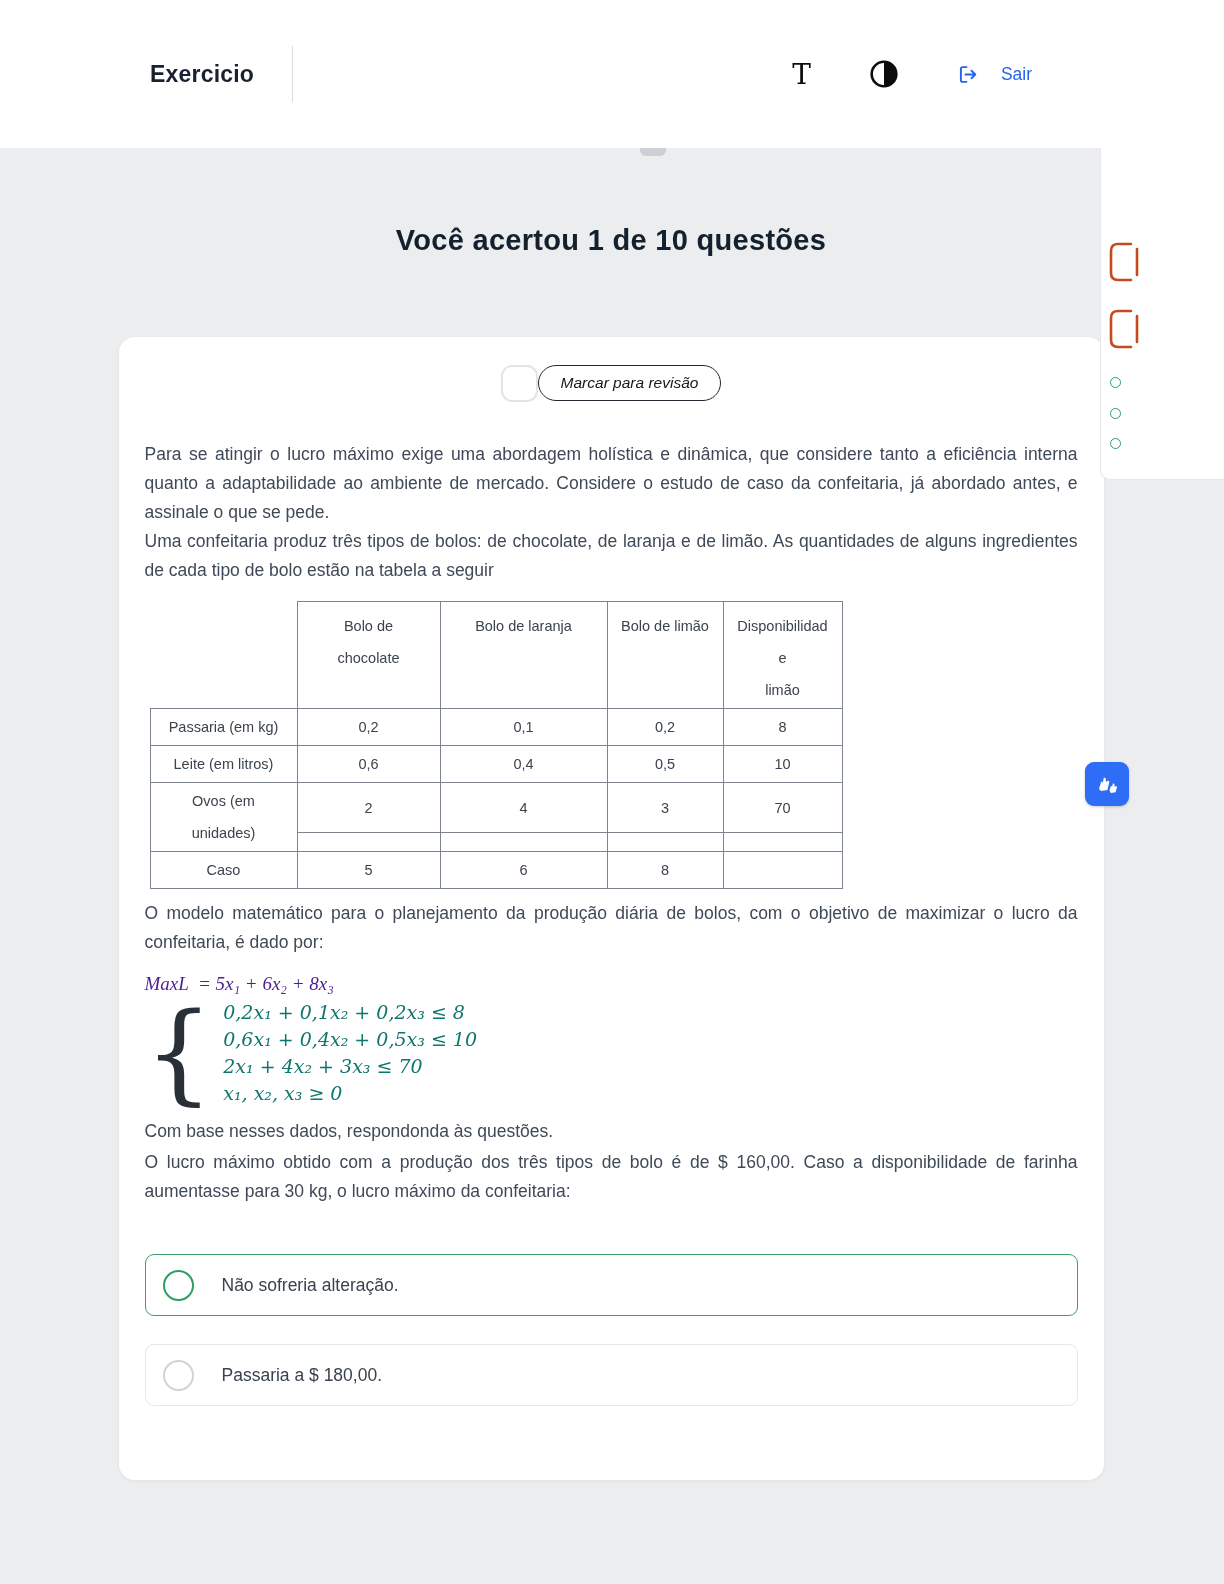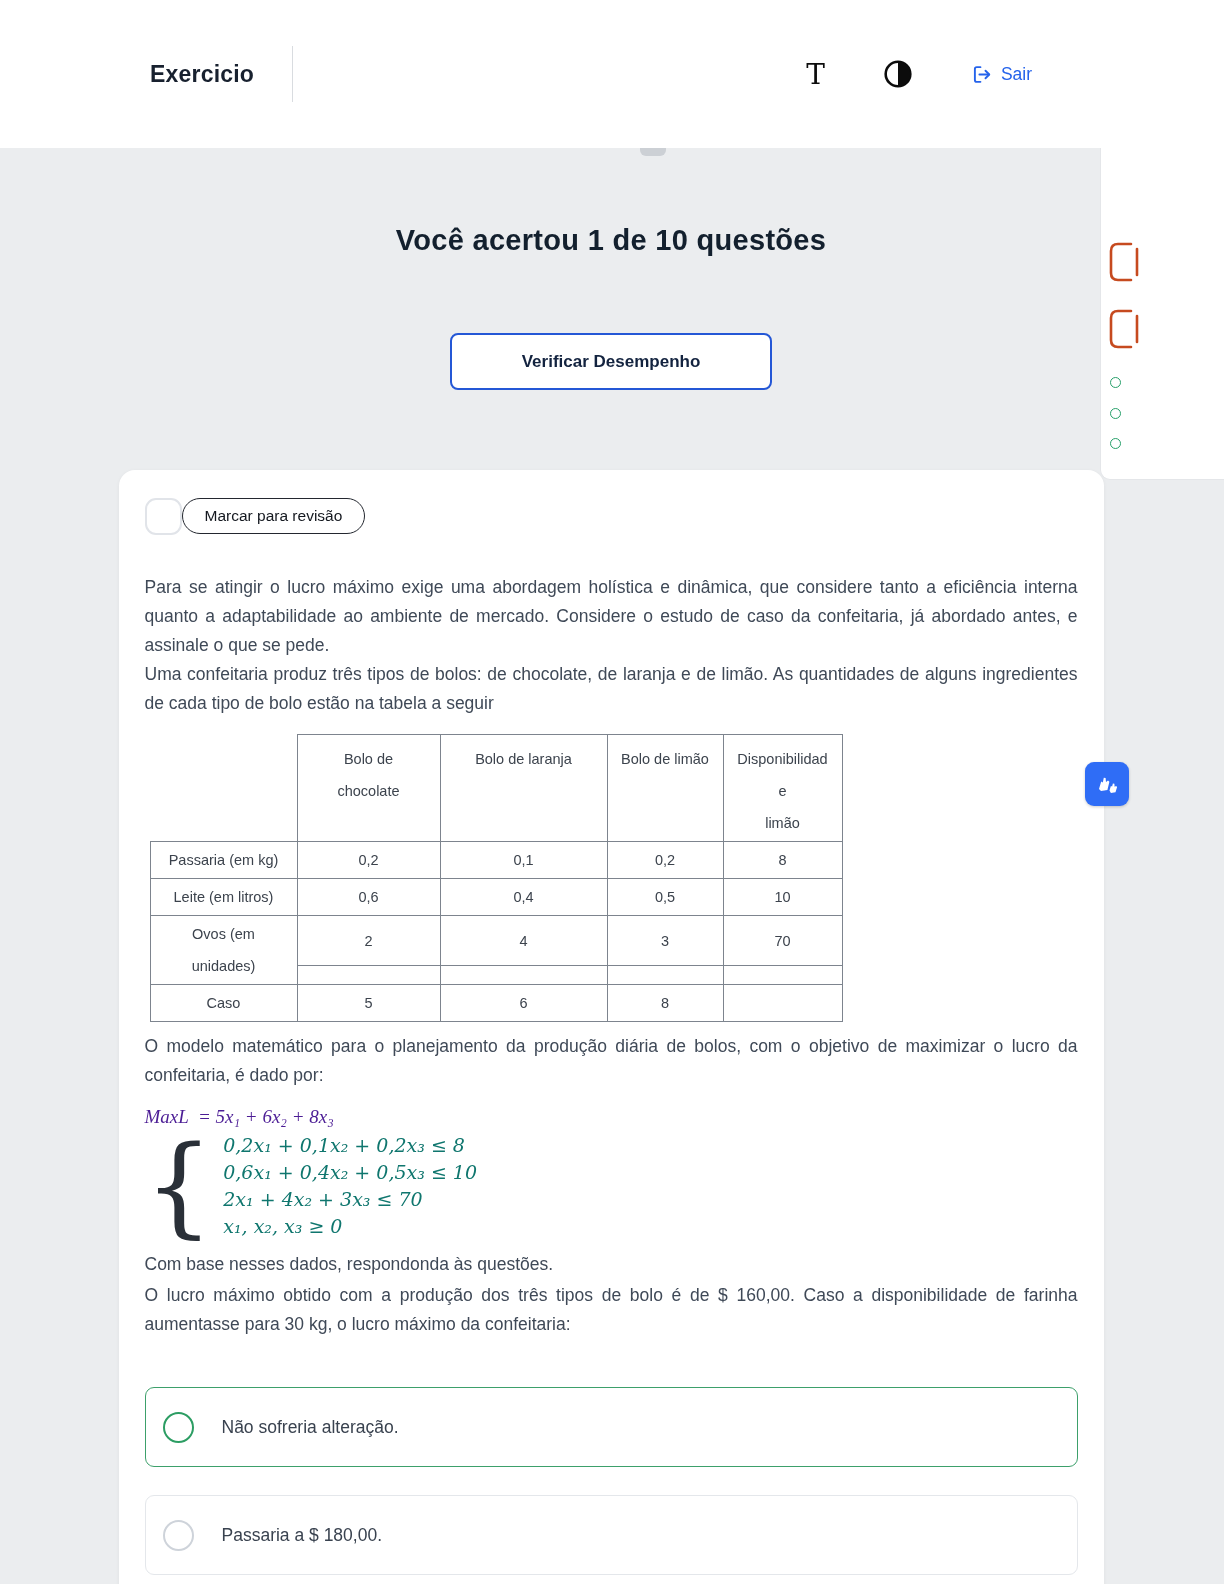--- a/index.html
+++ b/index.html
@@ -7,53 +7,53 @@
   body { background:#ebedef; font-family:"Liberation Sans", sans-serif; position:relative; }
 
   
   .header { background:#fff; height:148px; display:flex; align-items:center; justify-content:space-between; }
   .header-left { display:flex; align-items:center; gap:38px; padding-left:150px; }
   .header-title { font-size:23px; font-weight:700; color:#18212f; letter-spacing:.2px; }
   .header-divider { width:1px; height:56px; background:#d9dce0; }
   .header-right { display:flex; align-items:center; gap:58px; padding-right:192px; }
   .font-toggle { font-family:"DejaVu Serif", serif; font-size:28px; color:#0c0c0c; cursor:pointer; }
   .contrast-btn { cursor:pointer; line-height:0; }
-  .sair { display:flex; align-items:flex-end; gap:9px; color:#2563eb; font-size:17.5px; cursor:pointer; }
+  .sair { display:flex; align-items:flex-end; gap:23px; color:#2563eb; font-size:17.5px; cursor:pointer; }
 
   
   .main { position:relative; height:1436px;margin-left:44px; }
   .scroll-notch { position:absolute; top:0; left:596px; width:26px; height:8px; background:#ccd0d5; border-radius:0 0 6px 6px; }
 
   .content { width:1134px; }
   .result-heading { padding-top:76px; text-align:center; font-size:29px; font-weight:700; color:#13202e; letter-spacing:.3px; }
   .verify-btn { display:block; margin:76px auto 0; width:322px; height:57px; background:#fff; border:2px solid #2457d6; border-radius:8px; font-family:"Liberation Sans", sans-serif; font-size:17px; font-weight:600; color:#13233f; cursor:pointer; }
 
   
   .card { margin:80px auto 0; width:985px; background:#fff; border-radius:16px; padding:28px 26px 74px 26px; box-shadow:0 1px 4px rgba(0,0,0,.05); }
-  .card-top { display:flex; justify-content:flex-start; align-items:flex-start; }
+  .card-top { display:flex; justify-content:center; align-items:flex-start;font-style:italic; }
   .checkbox { width:37px; height:37px; border:2px solid #e1e4e9; border-radius:11px; background:#fff; cursor:pointer; }
   .review-pill { border:1.6px solid #23272f; border-radius:18px; padding:8px 22px; font-size:15.5px; color:#14181f; background:#fff; cursor:pointer; }
 
   .qtext { margin-top:38px; font-size:17.5px; color:#3f4957; line-height:29px; text-align:justify; }
 
   .qtable { margin:16px 0 0 5px; border-collapse:collapse; font-size:14.5px; color:#3c434d; }
   .qtable th, .qtable td { border:1px solid #7d848e; text-align:center; font-weight:400; padding:2px 10px; }
   .qtable th { line-height:32px; white-space:pre-line; vertical-align:top; padding-top:8px; }
   .qtable th.corner { border:none; }
   .qtable td { height:34px; white-space:pre-line; line-height:32px; }
   .qtable tr.spacer td { height:14px; line-height:12px; }
 
   .math-objective { margin-top:16px; font-family:Liberation Serif, serif; font-style:italic; font-size:19px; color:#4c1d95; white-space:pre-wrap; }
   .math-system { display:flex; align-items:center; margin-top:4px; }
   .brace { font-family:"DejaVu Serif", serif; font-size:108px; color:#2a3038; line-height:100px; margin-right:10px; font-style:normal; }
   .constraints div { font-family:"DejaVu Serif", serif; font-style:italic; font-size:19px; line-height:27px; color:#0f766e; }
 
   .after-math { margin-top:10px; }
 
-  .option { display:flex; align-items:center; border-radius:9px; height:80px; padding-left:17px; background:#fff; margin-top:28px; cursor:pointer; }
+  .option { display:flex; align-items:center; border-radius:9px; height:62px; padding-left:17px; background:#fff; margin-top:28px; cursor:pointer; }
   .option.first { margin-top:48px; }
   .option.correct { border:1.2px solid #3da06b; }
   .option.neutral { border:1px solid #e4e7eb; }
   .radio { width:31px; height:31px; border-radius:50%; background:#fff; flex:0 0 auto; }
   .option.correct .radio { border:2px solid #2c9d63; }
   .option.neutral .radio { border:2px solid #ced3da; }
   .option-label { margin-left:28px; font-size:17.5px; color:#39424f; }
 
   
   .right-panel { position:absolute; top:0; right:0; width:124px; height:332px; background:#fff; border-left:1px solid #e4e6e9; border-bottom:1px solid #e4e6e9; border-radius:0 0 0 10px; }
@@ -92,21 +92,20 @@
       <span>Sair</span>
     </div>
   </div>
 </div>
 
 <div class="main">
   <div class="scroll-notch"></div>
 
   <div class="content">
     <div class="result-heading">Você acertou 1 de 10 questões</div>
-    <button class="verify-btn">Verificar Desempenho</button>
 
     <div class="card">
       <div class="card-top">
         <div class="checkbox"></div>
         <div class="review-pill">Marcar para revisão</div>
       </div>
 
       <div class="qtext">Para se atingir o lucro máximo exige uma abordagem holística e dinâmica, que considere tanto a eficiência interna quanto a adaptabilidade ao ambiente de mercado. Considere o estudo de caso da confeitaria, já abordado antes, e assinale o que se pede.</div>
       <div class="qtext" style="margin-top:0;">Uma confeitaria produz três tipos de bolos: de chocolate, de laranja e de limão. As quantidades de alguns ingredientes de cada tipo de bolo estão na tabela a seguir</div>
 

